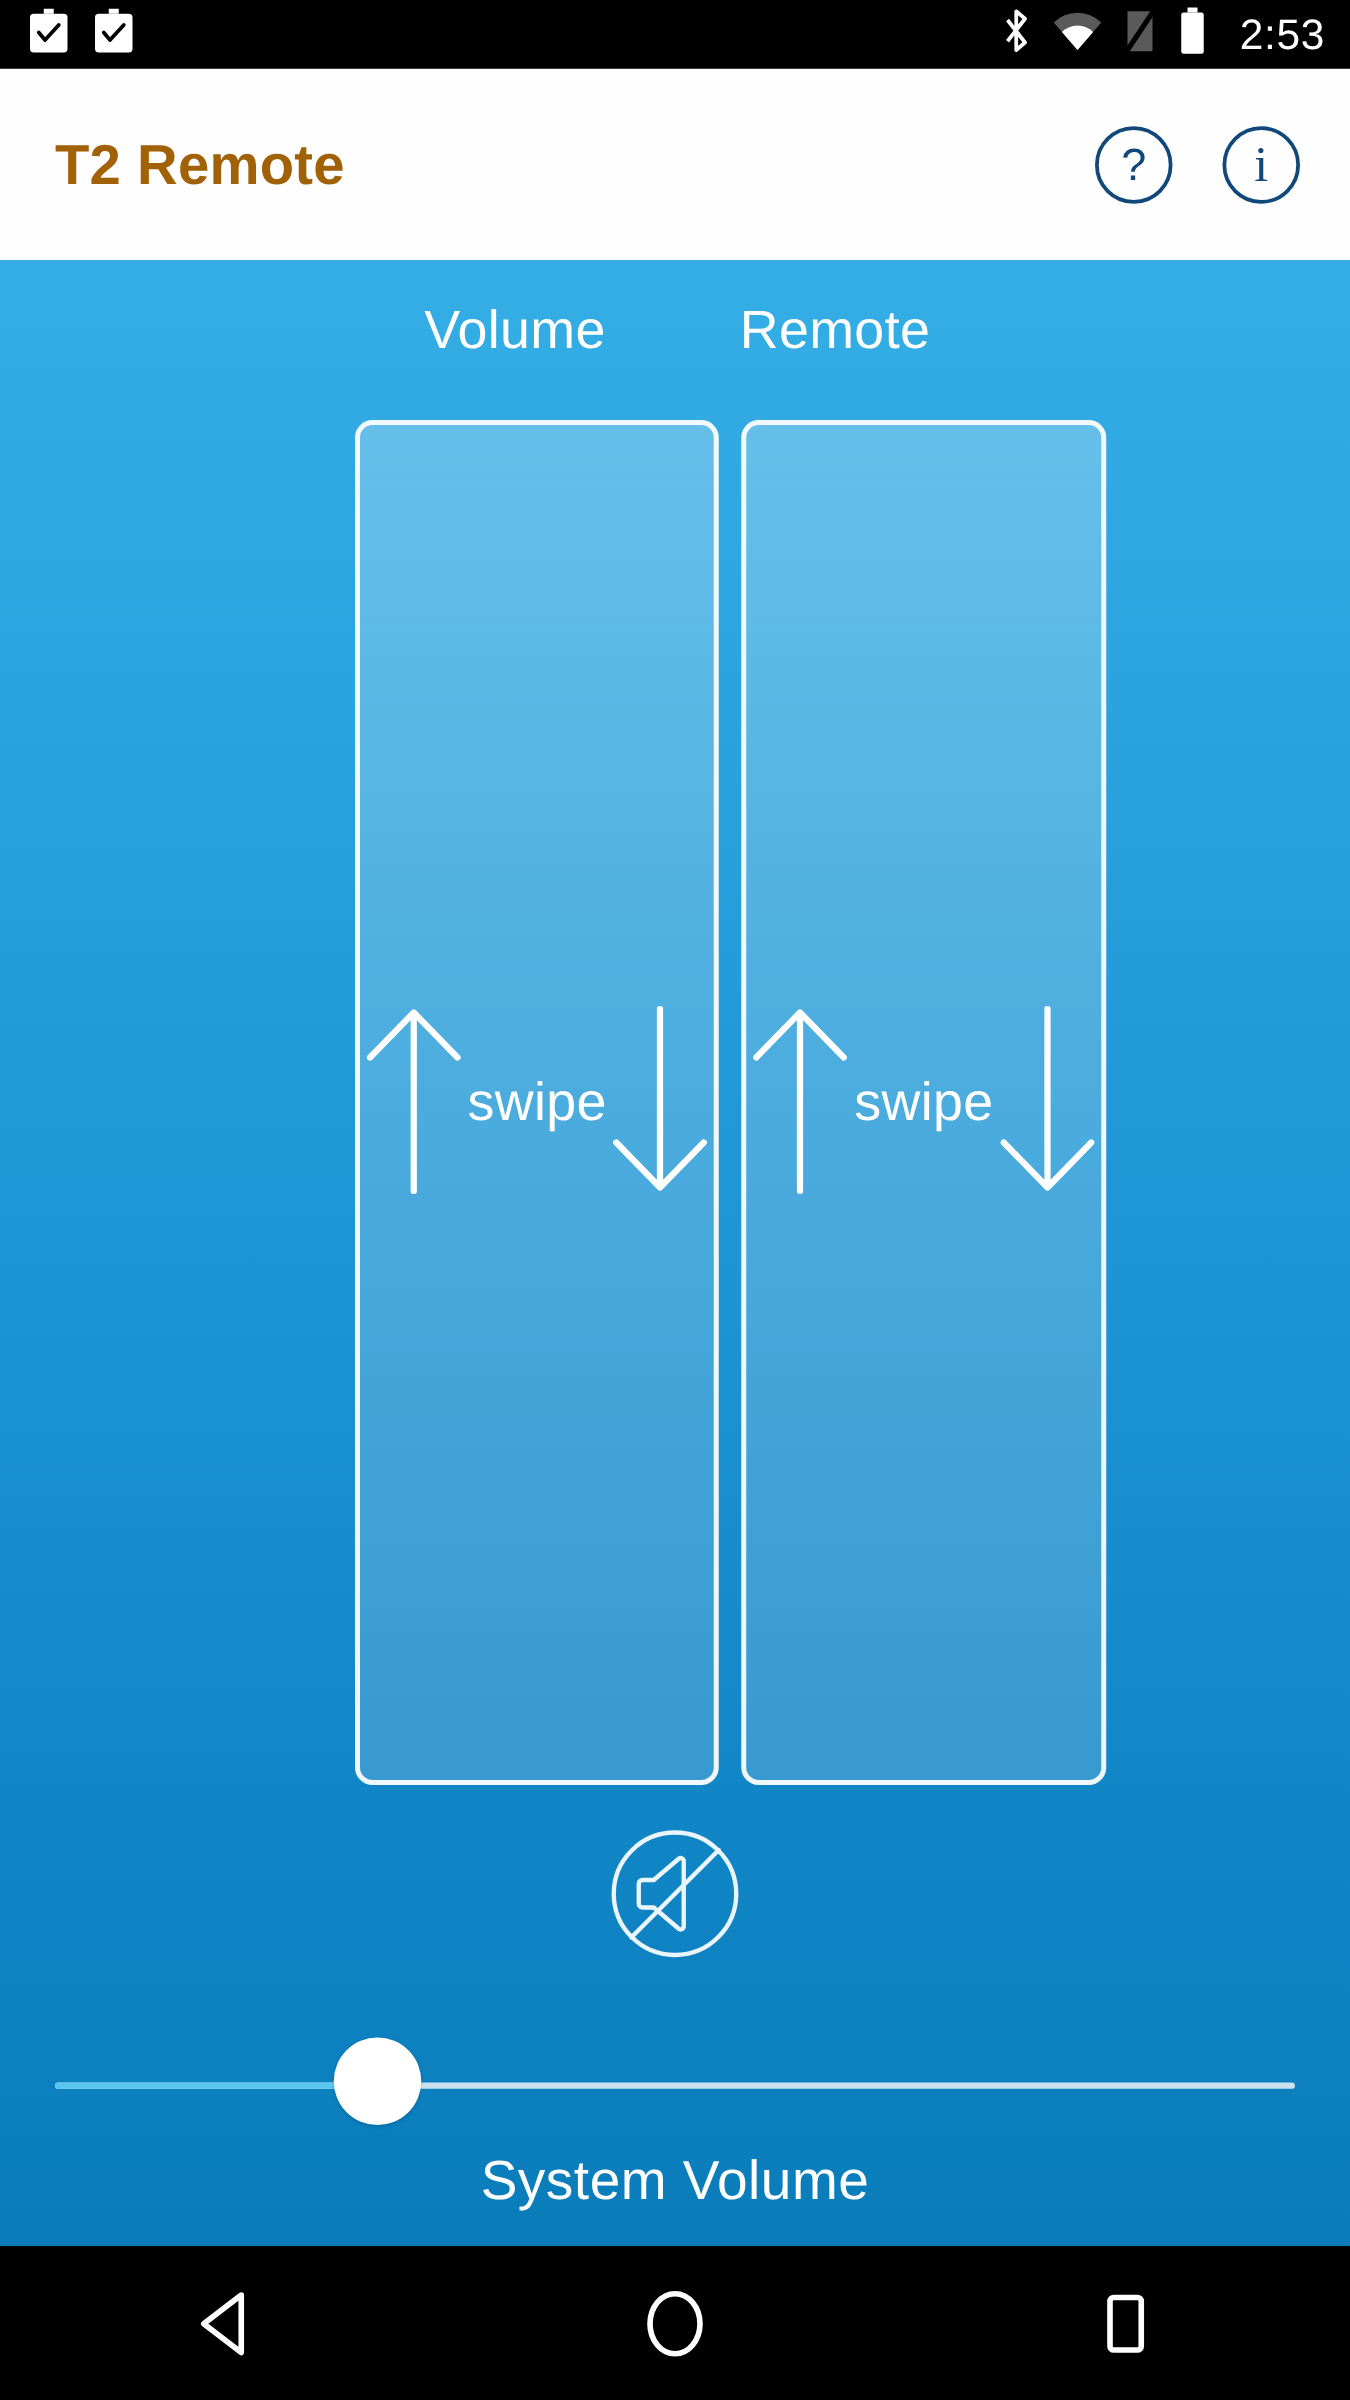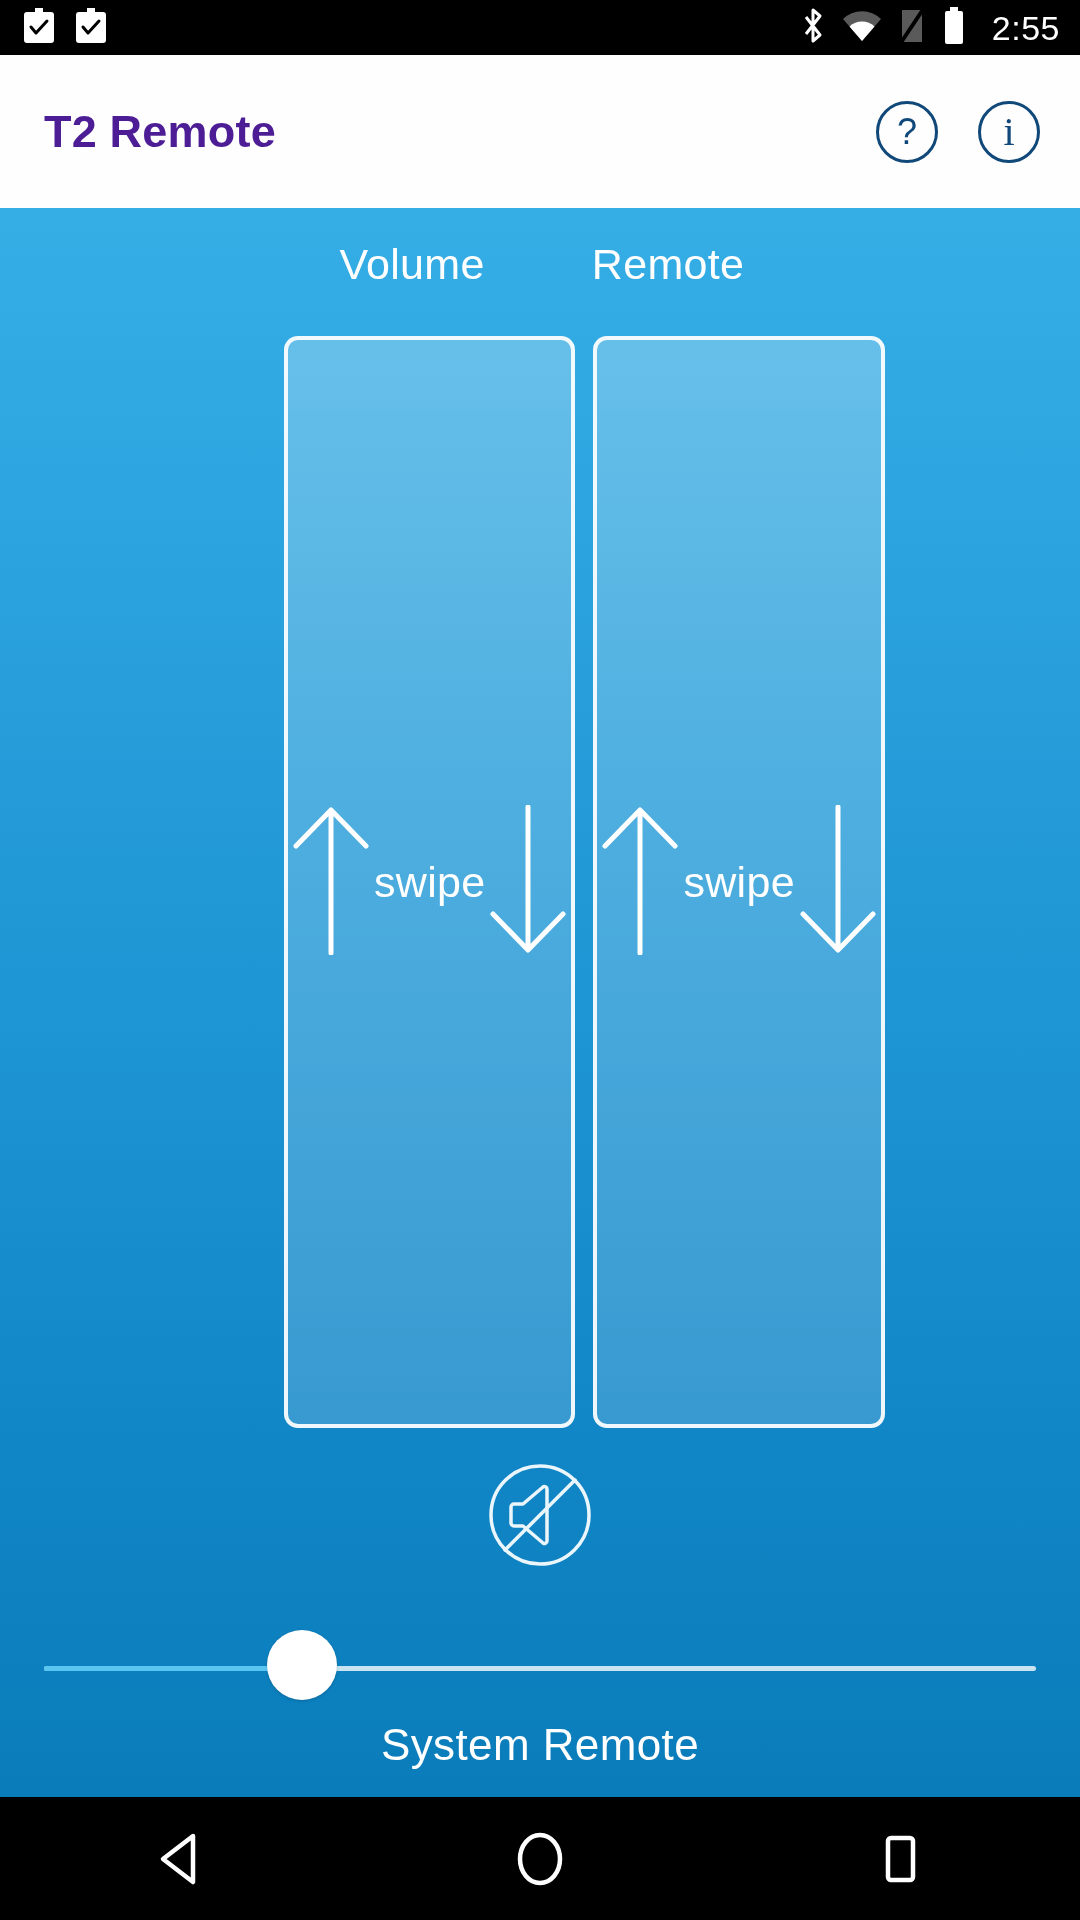--- a/index.html
+++ b/index.html
@@ -24,21 +24,21 @@
   }
 
   
   .app-bar{
     position:absolute; left:0; top:55px; width:1080px; height:153px;
     background:#fefefe; display:flex; align-items:center;
     padding:0 40px 0 44px;
     box-shadow:0 1px 0 rgba(0,0,0,.18);
   }
   .app-title{
-    color:#4c1d95; font-size:45px; font-weight:700; letter-spacing:.2px;
+    color:#a16207; font-size:45px; font-weight:700; letter-spacing:.2px;
   }
   .app-actions{ margin-left:auto; display:flex; align-items:center; gap:40px; }
   .circle-btn{
     width:62px; height:62px; border-radius:50%;
     border:3px solid #10487a;
     display:flex; align-items:center; justify-content:center;
     color:#10487a; font-size:36px; line-height:1; font-weight:400;
   }
   .circle-btn.info{ font-weight:400; font-family:"Liberation Serif", serif; font-size:40px;}
 
@@ -154,21 +154,21 @@
           <path d="M4 4h20v32H4z" fill="#5a5a5a"></path>
           <path d="M2 38 L26 2" stroke="#000" stroke-width="4"></path>
         </svg>
     </span>
     <span>
       <svg width="24" height="40" viewBox="0 0 24 40">
           <rect x="8" y="1" width="8" height="4" fill="#fff"></rect>
           <rect x="3" y="5" width="18" height="33" rx="2" fill="#fff"></rect>
         </svg>
     </span>
-    <span class="sb-clock">2:55</span>
+    <span class="sb-clock">2:53</span>
   </div>
 </div>
 
 <div class="app-bar">
   <div class="app-title">T2 Remote</div>
   <div class="app-actions">
     <div class="circle-btn">?</div>
     <div class="circle-btn info">i</div>
   </div>
 </div>
@@ -224,21 +224,21 @@
         <path d="M24 94 L94 24" stroke="#eaf6fc" stroke-width="3.5" stroke-linecap="round"></path>
       </svg>
     </span>
   </div>
 
   <div class="slider-row">
     <div class="slider-track"></div>
     <div class="slider-fill" style="width: 26%; background: rgb(89, 198, 242);"></div>
     <div class="slider-thumb" style="left: 26%;"></div>
   </div>
-  <div class="slider-caption">System Remote</div>
+  <div class="slider-caption">System Volume</div>
 
 </div>
 
 <div class="nav-bar">
   <div class="nav-btn">
     <svg width="50" height="54" viewBox="0 0 50 54">
         <path d="M38 4 L8 27 L38 50 Z" stroke="#fff" stroke-width="4.5" fill="none" stroke-linejoin="round"></path>
       </svg>
   </div>
   <div class="nav-btn">

